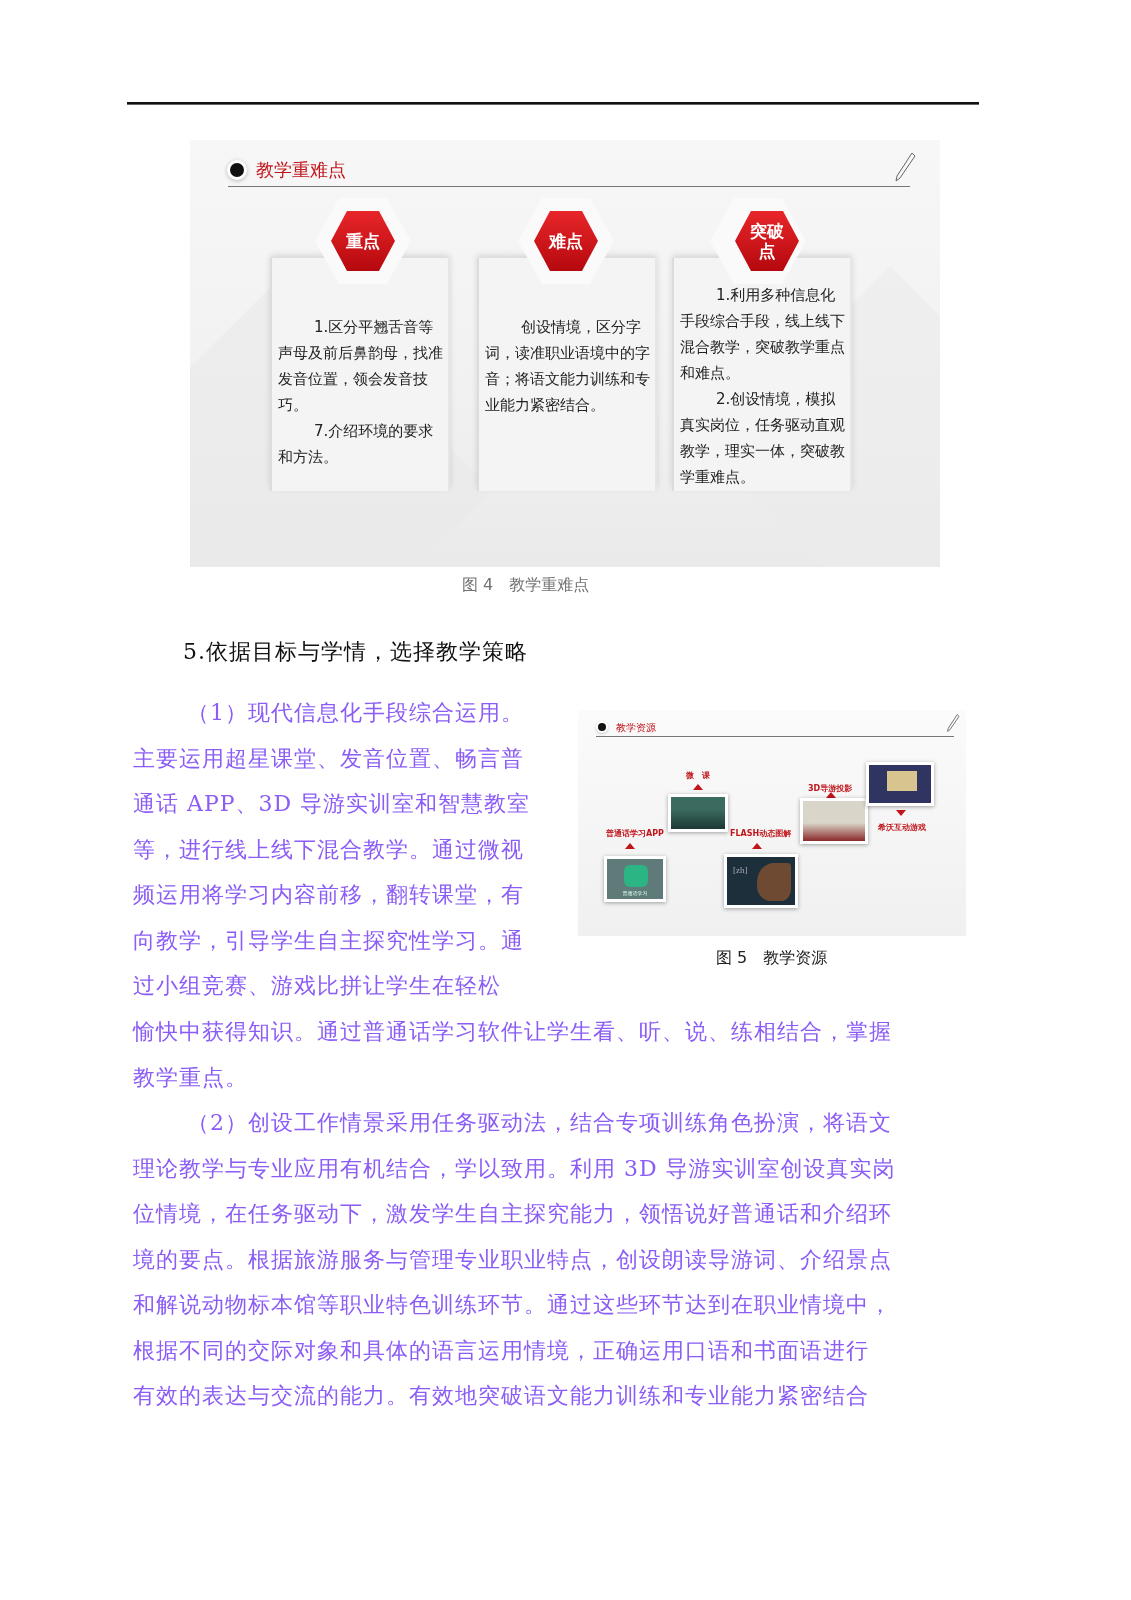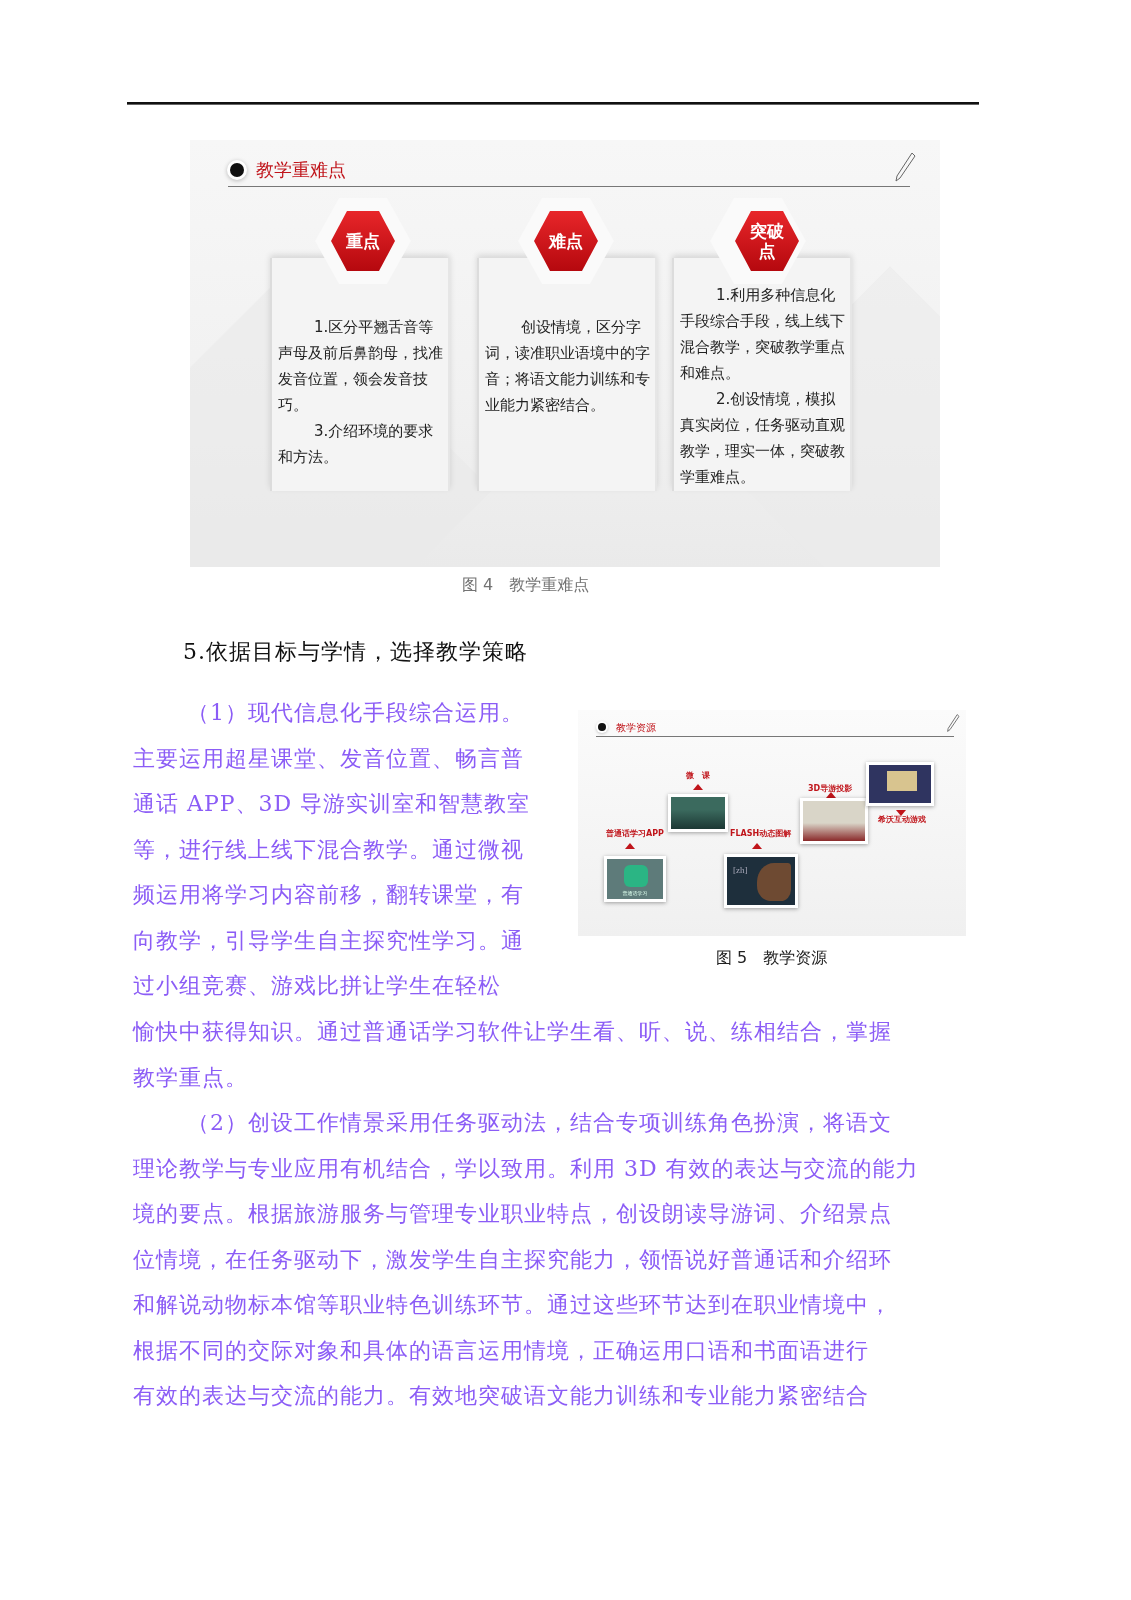--- a/index.html
+++ b/index.html
@@ -80,21 +80,21 @@
     <span class="dot"></span>
     <span class="title">教学重难点</span>
     <svg class="pen" viewBox="0 0 22 30">
         <path d="M18 1 L21 4 L6 26 L2 29 L3 24 Z" fill="none" stroke="#666" stroke-width="1"></path>
       </svg>
   </div>
 
   <div class="card" style="left:80px">
     <div class="text">
       <p>1.区分平翘舌音等声母及前后鼻韵母，找准发音位置，领会发音技巧。</p>
-      <p>3.介绍环境的要求和方法。</p>
+      <p>7.介绍环境的要求和方法。</p>
     </div>
   </div>
   <div class="card" style="left:287px">
     <div class="text" style="top:56px">
       <p>创设情境，区分字词，读准职业语境中的字音；将语文能力训练和专业能力紧密结合。</p>
     </div>
   </div>
   <div class="card" style="left:482px">
     <div class="text" style="top:24px">
       <p>1.利用多种信息化手段综合手段，线上线下混合教学，突破教学重点和难点。</p>
@@ -128,23 +128,23 @@
   <div>向教学，引导学生自主探究性学习。通</div>
   <div>过小组竞赛、游戏比拼让学生在轻松</div>
 </div>
 <div class="body-text" style="left:133px; top:1009px; width:860px">
   <div>愉快中获得知识。通过普通话学习软件让学生看、听、说、练相结合，掌握</div>
   <div>教学重点。</div>
 </div>
 
 <div class="body-text" style="left:133px; top:1100px; width:860px">
   <div style="padding-left:54px">（2）创设工作情景采用任务驱动法，结合专项训练角色扮演，将语文</div>
-  <div>理论教学与专业应用有机结合，学以致用。利用 3D 有效的表达与交流的能力</div>
+  <div>理论教学与专业应用有机结合，学以致用。利用 3D 导游实训室创设真实岗</div>
+  <div>位情境，在任务驱动下，激发学生自主探究能力，领悟说好普通话和介绍环</div>
   <div>境的要点。根据旅游服务与管理专业职业特点，创设朗读导游词、介绍景点</div>
-  <div>位情境，在任务驱动下，激发学生自主探究能力，领悟说好普通话和介绍环</div>
   <div>和解说动物标本馆等职业特色训练环节。通过这些环节达到在职业情境中，</div>
   <div>根据不同的交际对象和具体的语言运用情境，正确运用口语和书面语进行</div>
   <div>有效的表达与交流的能力。有效地突破语文能力训练和专业能力紧密结合</div>
 </div>
 
 <div class="fig5">
   <div class="fig-header">
     <span class="dot"></span>
     <span class="title">教学资源</span>
     <svg class="pen" viewBox="0 0 22 30">
@@ -171,15 +171,15 @@
   </div>
 
   <span class="res-label" style="left:230px; top:73px">3D导游投影</span>
   <span class="tri-up" style="left:248px; top:82px"></span>
   <div class="thumb thumb-3d"></div>
 
   <div class="thumb thumb-game">
     <div class="panel"></div>
   </div>
   <span class="tri-down" style="left:318px; top:100px"></span>
-  <span class="res-label" style="left:300px; top:104px">希沃互动游戏</span>
+  <span class="res-label" style="left:300px; top:112px">希沃互动游戏</span>
 </div>
 <div class="fig5-caption">图 5　教学资源</div>
 
 </body></html>

